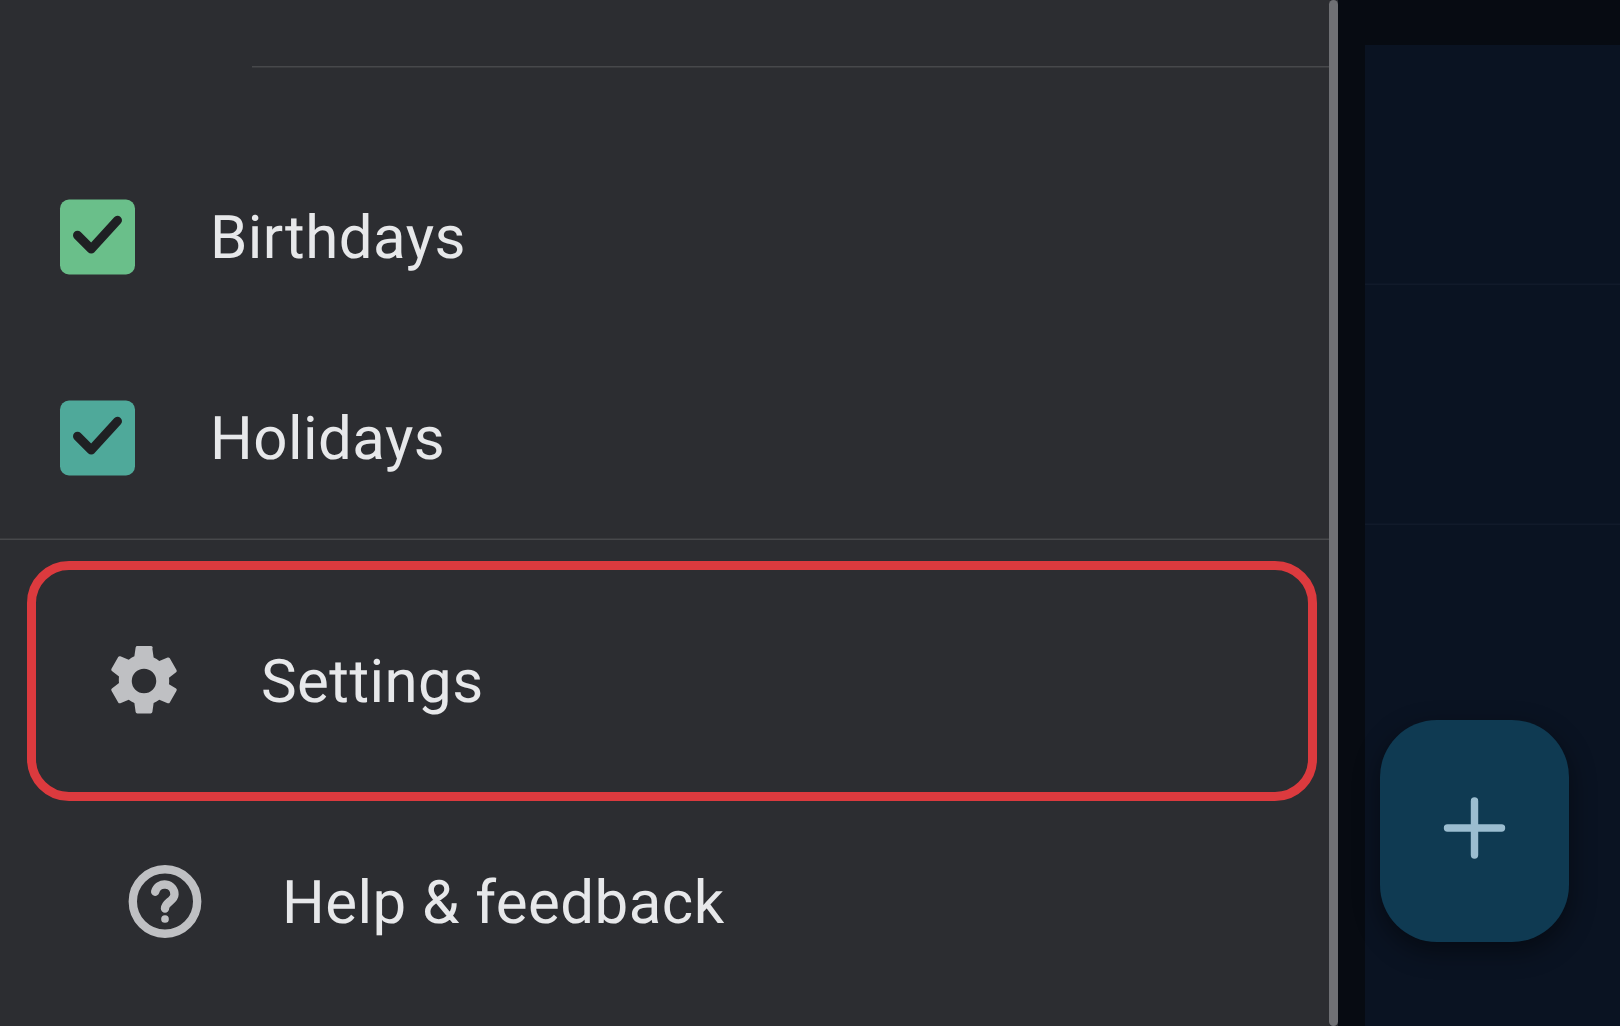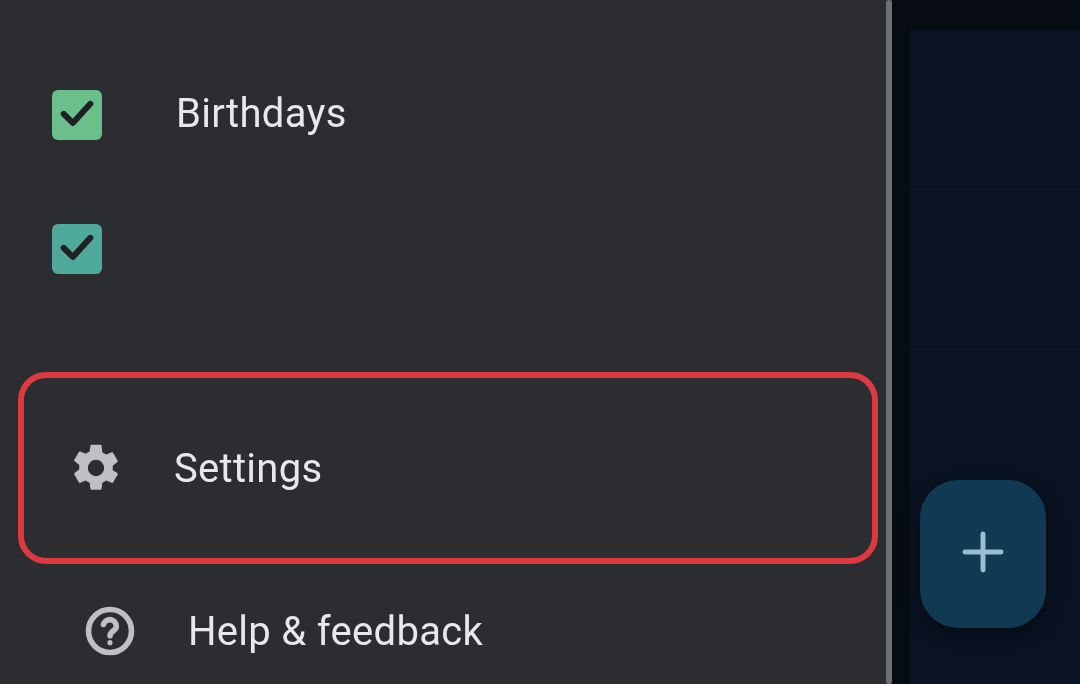--- a/index.html
+++ b/index.html
@@ -37,25 +37,24 @@
     .full-divider {
       height: 1px;
       background: #47484b;
       width: 100%;
     }
     .cal-section {
       padding-top: 46px;
     }
     .cal-item {
       display: flex;
-      align-items: flex-start;
+      align-items: center;
       height: 134px;
-      padding-left: 52px;
+      padding-left: 40px;
       cursor: pointer;
-      gap: 24px;
     }
     .checkbox {
       width: 50px;
       height: 50px;
       border-radius: 6px;
       display: flex;
       align-items: center;
       justify-content: center;
       flex-shrink: 0;
     }
@@ -76,21 +75,21 @@
       height: 134px;
       padding-left: 82px;
       cursor: pointer;
       border-radius: 14px;
     }
     .menu-item.highlight {
       border: 6px solid #dc3a3e;
       border-radius: 28px;
       margin-left: 18px;
       margin-right: 14px;
-      height: 192px;
+      height: 160px;
       padding-left: 44px;
     }
     .menu-icon {
       width: 56px;
       height: 56px;
       display: flex;
       align-items: center;
       justify-content: center;
       flex-shrink: 0;
       color: #bfc0c3;
@@ -167,20 +166,21 @@
     </div>
 
     <div class="cal-item">
       <div class="checkbox" style="background:#4fa99a">
         <span>
           <svg viewBox="0 0 24 24" fill="none" stroke="#1f2023" stroke-width="3.6" stroke-linecap="round" stroke-linejoin="round">
             <polyline points="4 12.5 9.5 18 20 6.5"></polyline>
           </svg>
         </span>
       </div>
+      <span class="cal-label">Holidays</span>
     </div>
 
   </div>
 
   <div class="full-divider"></div>
 
   <div class="menu-section">
 
     <div class="menu-item highlight">
       <span class="menu-icon">

